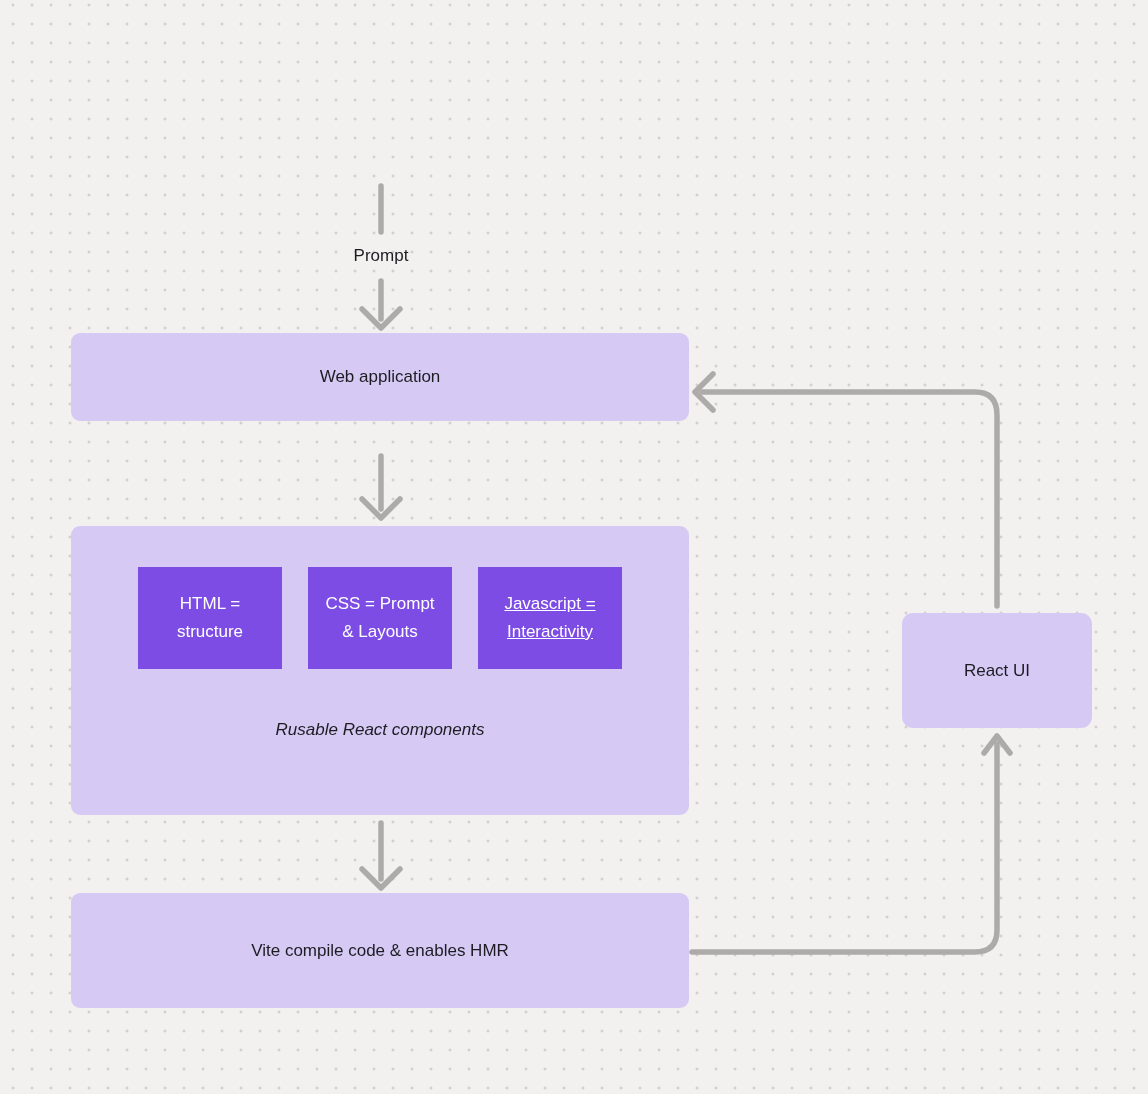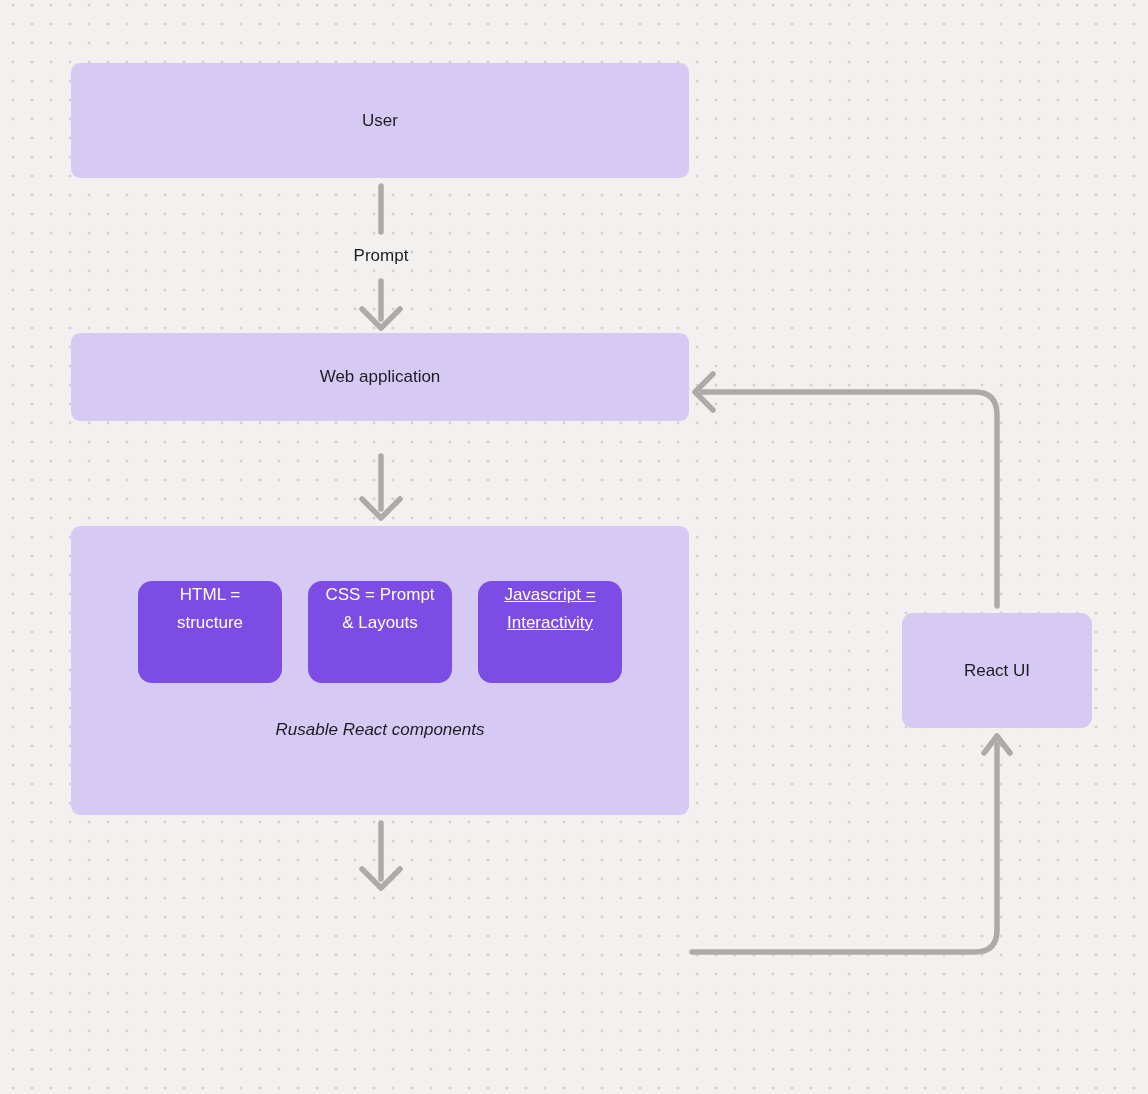--- a/index.html
+++ b/index.html
@@ -36,26 +36,25 @@
   }
   .node-user{left:71px;top:63px;width:618px;height:115px;}
   .node-web{left:71px;top:333px;width:618px;height:88px;}
   .node-group{left:71px;top:526px;width:618px;height:289px;align-items:flex-start;}
   .node-vite{left:71px;top:893px;width:618px;height:115px;}
   .node-render{left:902px;top:613px;width:190px;height:115px;border-radius:11px;}
   .inner-box{
     position:absolute;
     width:144px;height:102px;top:567px;
     background:var(--accent-fill);
-    border-radius:14px;
-    display:flex;flex-direction:column;align-items:center;
+    border-radius:0;
+    display:flex;flex-direction:column;align-items:center;justify-content:center;
     color:var(--inner-text);
     font-size:17px;font-weight:500;line-height:28px;
     text-align:center;
-    margin-top:14px;
   }
   .inner-html{left:138px;}
   .inner-css{left:308px;}
   .inner-js{left:478px;text-decoration:underline;}
   .group-label{
     position:absolute;left:71px;top:720px;width:618px;
     text-align:center;color:var(--ink);
     font-size:17px;font-weight:500;font-style:italic;
   }
   .edge-label{
@@ -81,23 +80,20 @@
     <path d="M381 823 L381 879"></path>
     <path d="M362 869 L381 888 L400 869"></path>
 
     <path d="M692 952 L975 952 Q997 952 997 930 L997 744"></path>
     <path d="M984 753 L997 736 L1010 753"></path>
 
     <path d="M997 606 L997 415 Q997 392 975 392 L702 392"></path>
     <path d="M713 374 L695 392 L713 410"></path>
   </svg>
 
-  <div class="node node-user">
-    <span>User</span>
-  </div>
 
   <div class="edge-label">Prompt</div>
 
   <div class="node node-web">
     <span>Web application</span>
   </div>
 
   <div class="node node-group"></div>
 
   <div class="inner-box inner-html">
@@ -108,18 +104,21 @@
     <span>CSS = Prompt</span>
     <span>&amp; Layouts</span>
   </div>
   <div class="inner-box inner-js">
     <span>Javascript =</span>
     <span>Interactivity</span>
   </div>
 
   <div class="group-label">Rusable React components</div>
 
+  <div class="node node-vite">
+    <span>Vite compile code &amp; enables HMR</span>
+  </div>
 
   <div class="node node-render">
     <span>React UI</span>
   </div>
 
 </div>
 
 </body></html>

